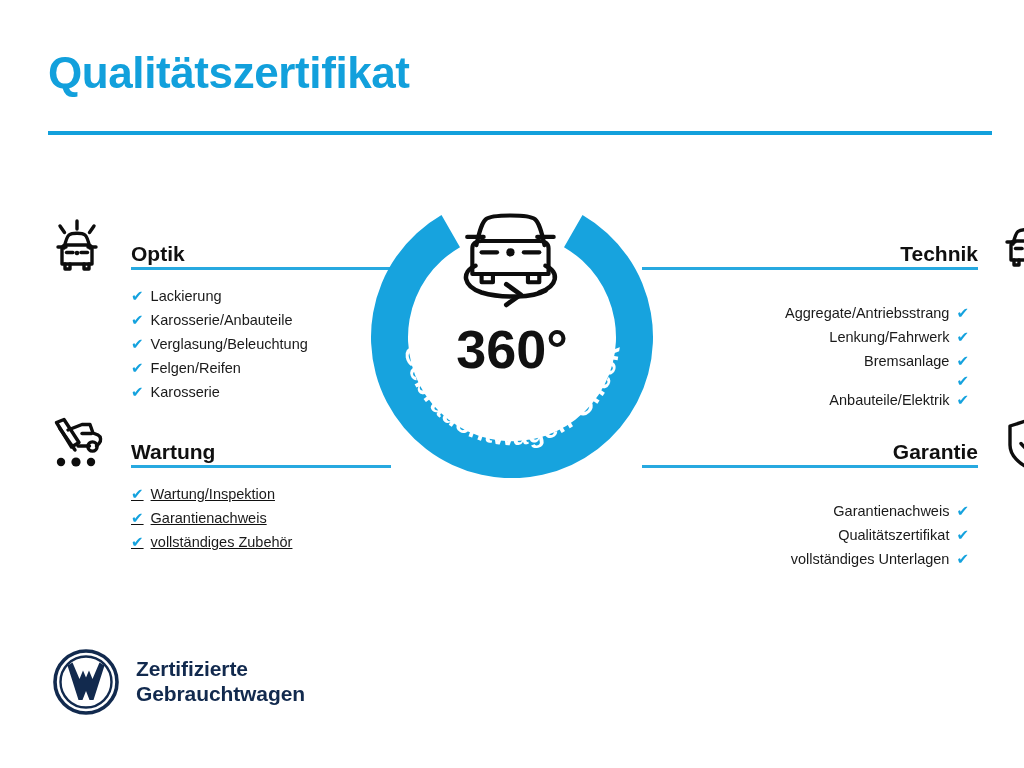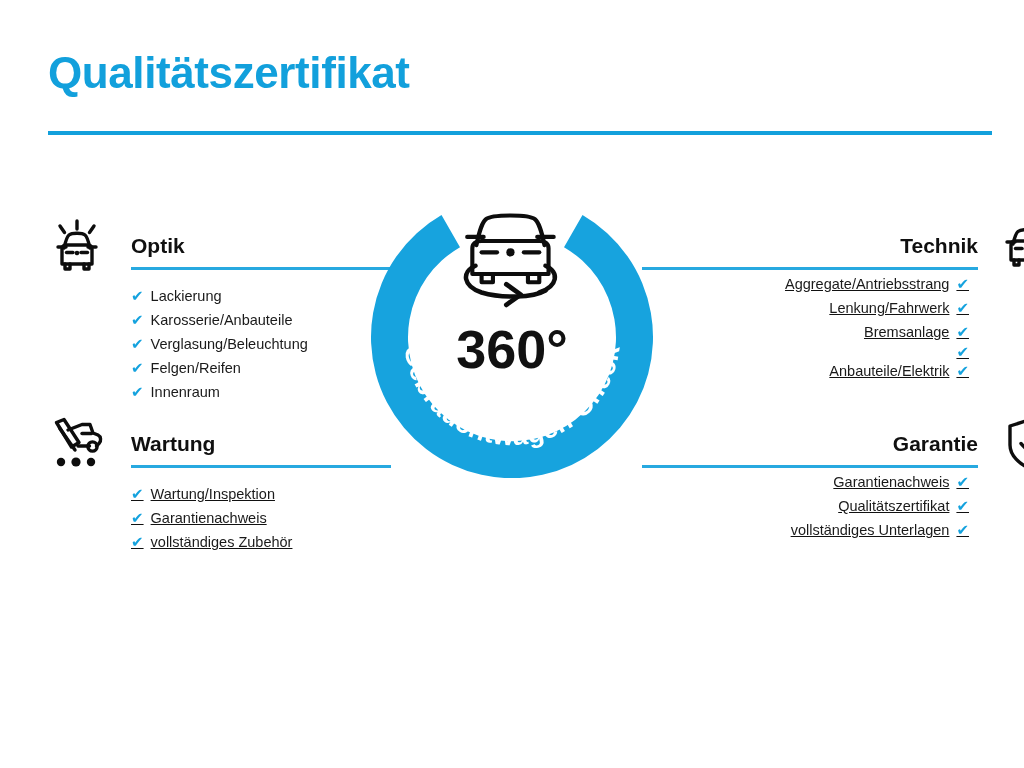--- a/index.html
+++ b/index.html
@@ -55,21 +55,21 @@
   .col-right { left: 633px; }
 
   .block { position: relative; }
 
   .block-head {
     position: relative;
     height: 42px;
   }
   .block-title {
     position: absolute;
-    bottom: 14px;
+    bottom: 6px;
     font-size: 21px;
     font-weight: 700;
     color: #101010;
     line-height: 1;
     white-space: nowrap;
   }
   .block-rule {
     position: absolute;
     bottom: 0;
     height: 3px;
@@ -92,21 +92,21 @@
   .check-list li {
     font-size: 14.5px;
     line-height: 24px;
     color: #1a1a1a;
     white-space: nowrap;
     display: flex;
     align-items: baseline;
     gap: 7px;
   }
   .left .check-list { margin-top: 14px; padding-left: 85px; }
-  .right .check-list { margin-top: 2px; padding-right: 9px; text-decoration: underline; }
+  .right .check-list { margin-top: 31px; padding-right: 9px; }
   .right .check-list li { justify-content: flex-end; }
 
   .tick {
     color: #14A2DE;
     font-size: 15px;
     font-weight: 700;
     line-height: 1;
   }
 
   .block-icon {
@@ -190,21 +190,21 @@
         <li>
             <span class="tick">✔</span>
             <span>Verglasung/Beleuchtung</span>
           </li>
         <li>
             <span class="tick">✔</span>
             <span>Felgen/Reifen</span>
           </li>
         <li>
             <span class="tick">✔</span>
-            <span>Innenraum</span>
+            <span>Karosserie</span>
           </li>
       </ul>
     </div>
   </div>
 
   <div class="col col-left left" style="top:426px;text-decoration:underline;">
     <div class="block">
       <span class="block-icon">
         <svg viewBox="0 0 62 58" width="62" height="58" aria-hidden="true">
           <g fill="none" stroke="#0d0d0d" stroke-width="3.4" stroke-linecap="round" stroke-linejoin="round">
@@ -351,14 +351,25 @@
         <circle cx="48" cy="45" r="4" fill="#0d0d0d"></circle>
         <g fill="none" stroke="#0d0d0d" stroke-width="4.4" stroke-linecap="round" stroke-linejoin="round">
           <path d="M14 58 C0 64 2 78 20 84 C40 90 70 89 82 82"></path>
           <path d="M82 58 C96 64 94 78 76 84"></path>
         </g>
         <path d="M44 76 L58 86 L44 96" fill="none" stroke="#0d0d0d" stroke-width="4.6" stroke-linecap="round" stroke-linejoin="round"></path>
       </g>
     </svg>
   </div>
 
+  <div class="footer-logo">
+    <span>
+      <svg class="vw-mark" viewBox="0 0 68 68" aria-hidden="true">
+        <circle cx="34" cy="34" r="31" fill="none" stroke="#122A4E" stroke-width="3.6"></circle>
+        <circle cx="34" cy="34" r="25.5" fill="none" stroke="#122A4E" stroke-width="2.4"></circle>
+        <path d="M20.5 14.5 L27.5 31 L31 22.5 L34 29.5 L37 22.5 L40.5 31 L47.5 14.5
+                 L52.5 17.5 L41.5 52 L37.5 52 L34 43 L30.5 52 L26.5 52 L15.5 17.5 Z" fill="#122A4E"></path>
+      </svg>
+    </span>
+    <span class="logo-text"><span>Zertifizierte</span><br><span>Gebrauchtwagen</span></span>
+  </div>
 
 </div>
 
 </body></html>

